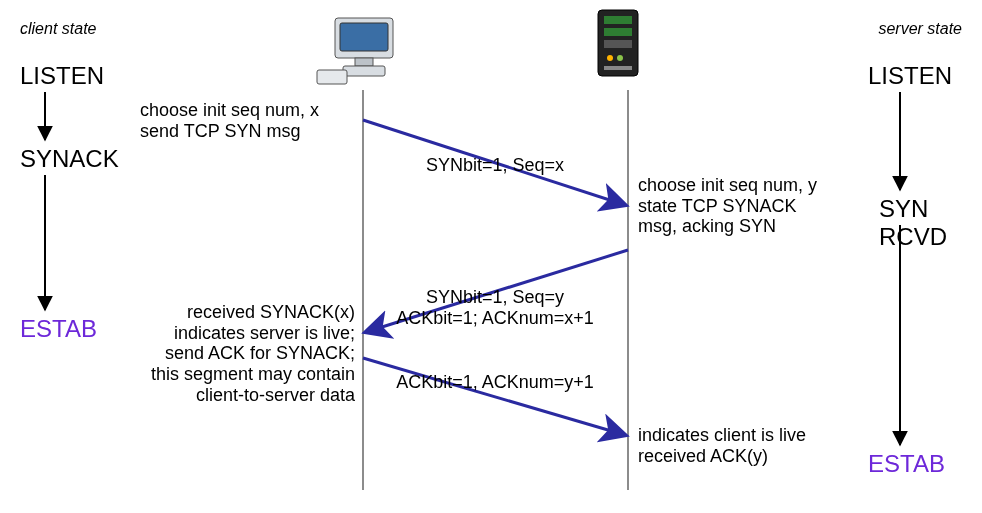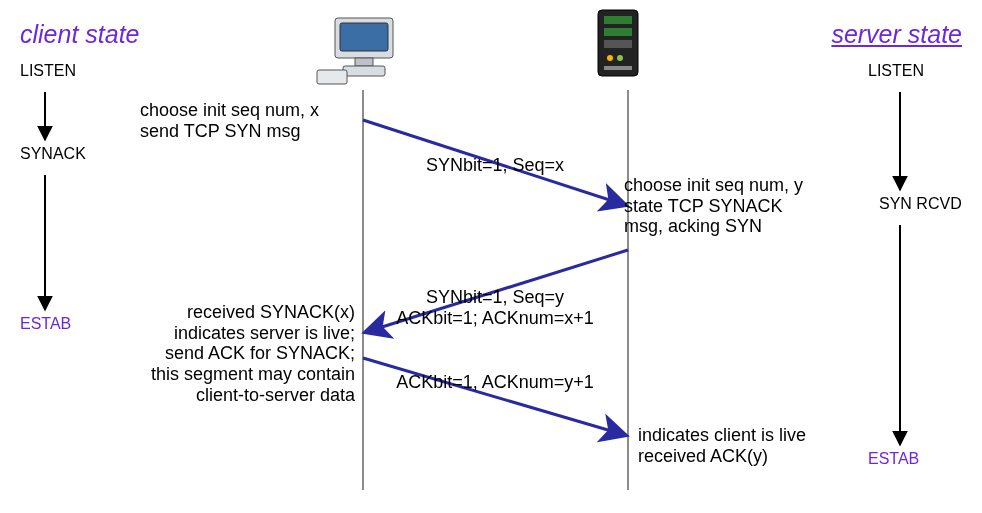--- a/index.html
+++ b/index.html
@@ -14,25 +14,25 @@
     overflow: hidden;
   }
   .stage {
     position: relative;
     width: 982px;
     height: 513px;
   }
   .abs { position: absolute; }
   .hdr {
     font-style: italic;
-    color: #6d28d9;
-    font-size: 25px;
+    color: #000000;
+    font-size: 16px;
     font-weight: 400;
   }
-  .state { font-size: 16px; }
+  .state { font-size: 24px; }
   .estab { color: #6d28d9; font-weight: 400; }
   .note  { font-size: 18px; line-height: 1.15; }
   .msg   { font-size: 18px; text-align: center; }
   svg.overlay {
     position: absolute;
     left: 0; top: 0;
     width: 982px; height: 513px;
     pointer-events: none;
   }
 </style>
@@ -83,21 +83,21 @@
       <rect x="6" y="6" width="28" height="8" fill="#2e7d32"></rect>
       <rect x="6" y="18" width="28" height="8" fill="#2e7d32"></rect>
       <rect x="6" y="30" width="28" height="8" fill="#555"></rect>
       <circle cx="12" cy="48" r="3" fill="#ffb300"></circle>
       <circle cx="22" cy="48" r="3" fill="#8bc34a"></circle>
       <rect x="6" y="56" width="28" height="4" fill="#888"></rect>
     </g>
   </svg>
 
   <div class="abs hdr" style="left:20px; top:20px;">client state</div>
-  <div class="abs hdr" style="right:20px; top:20px; text-align:right;text-decoration:underline;">server state</div>
+  <div class="abs hdr" style="right:20px; top:20px; text-align:right;">server state</div>
 
   <div class="abs state" style="left:20px; top:62px;">LISTEN</div>
   <div class="abs state" style="left:20px; top:145px;">SYNACK</div>
   <div class="abs state estab" style="left:20px; top:315px;">ESTAB</div>
 
   <div class="abs state" style="left:868px; top:62px;">LISTEN</div>
   <div class="abs state" style="left:879px; top:195px;">SYN RCVD</div>
   <div class="abs state estab" style="left:868px; top:450px;">ESTAB</div>
 
   <div class="abs note" style="left:140px; top:100px; text-align:left;">
@@ -106,21 +106,21 @@
   </div>
 
   <div class="abs note" style="left:120px; top:302px; width:235px; text-align:right;">
     <div>received SYNACK(x)</div>
     <div>indicates server is live;</div>
     <div>send ACK for SYNACK;</div>
     <div>this segment may contain</div>
     <div>client-to-server data</div>
   </div>
 
-  <div class="abs note" style="left:624px; top:175px;">
+  <div class="abs note" style="left:638px; top:175px;">
     <div>choose init seq num, y</div>
     <div>state TCP SYNACK</div>
     <div>msg, acking SYN</div>
   </div>
 
   <div class="abs note" style="left:638px; top:425px;">
     <div>indicates client is live</div>
     <div>received ACK(y)</div>
   </div>
 

